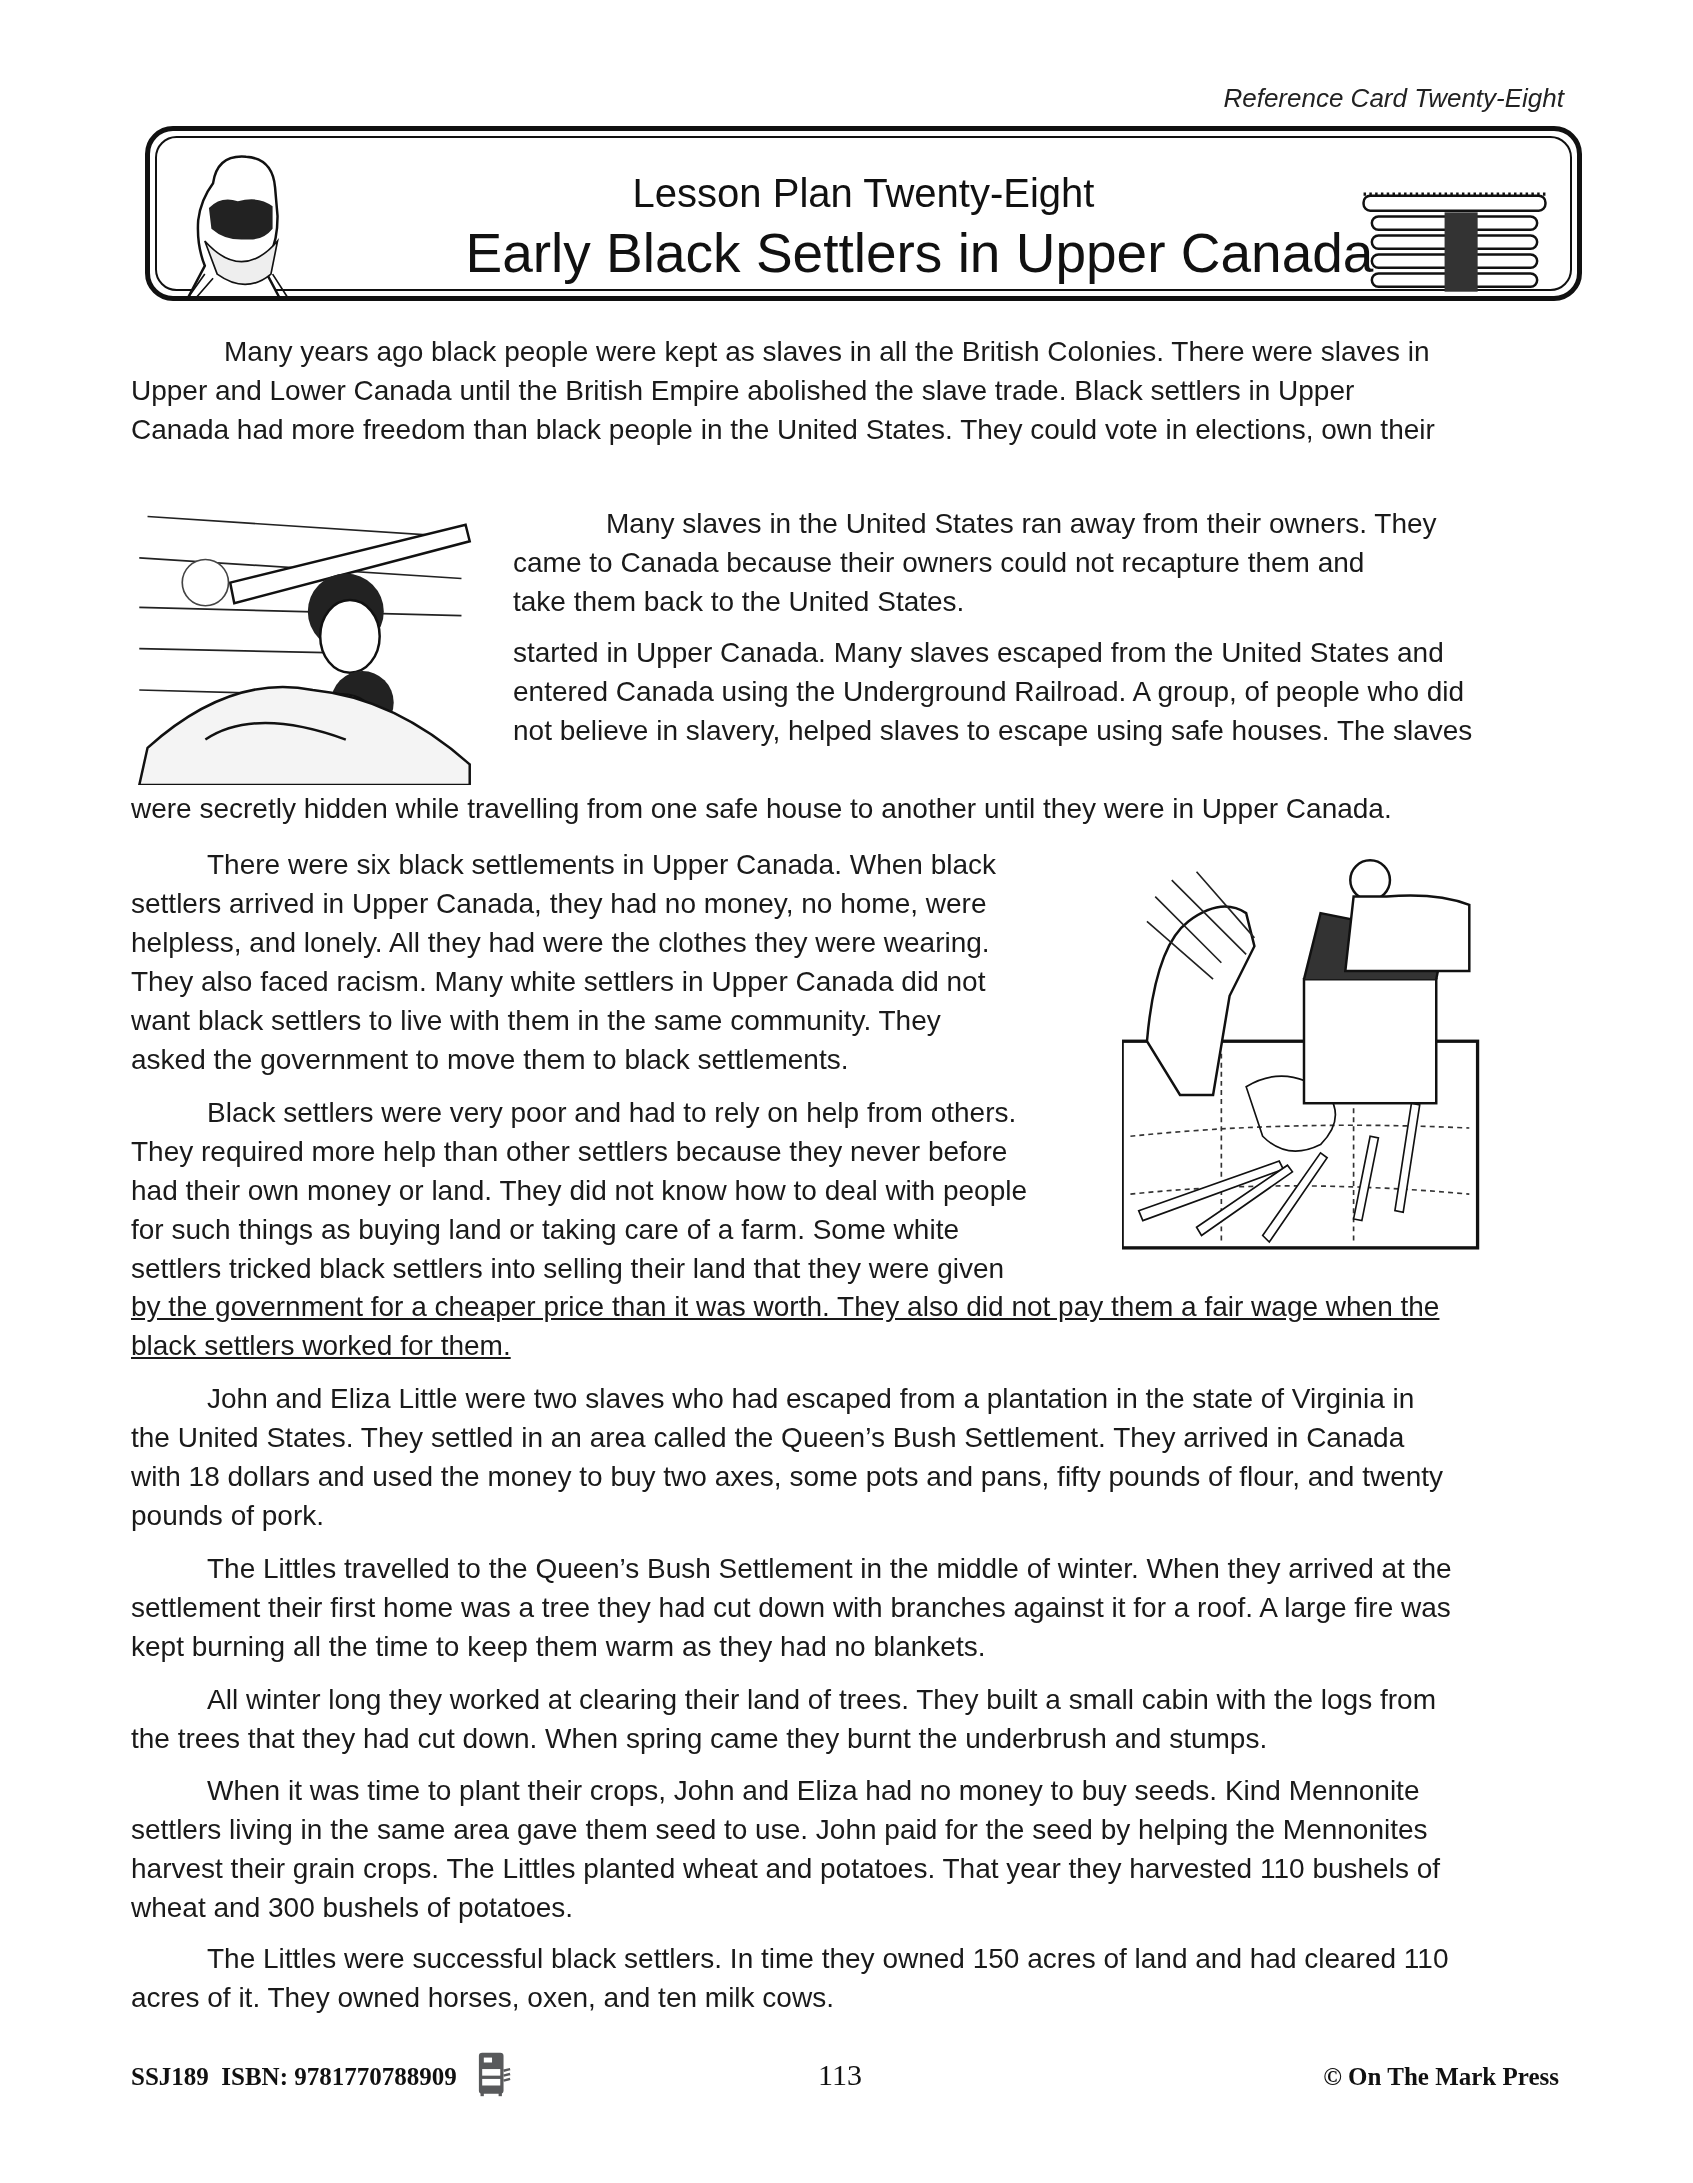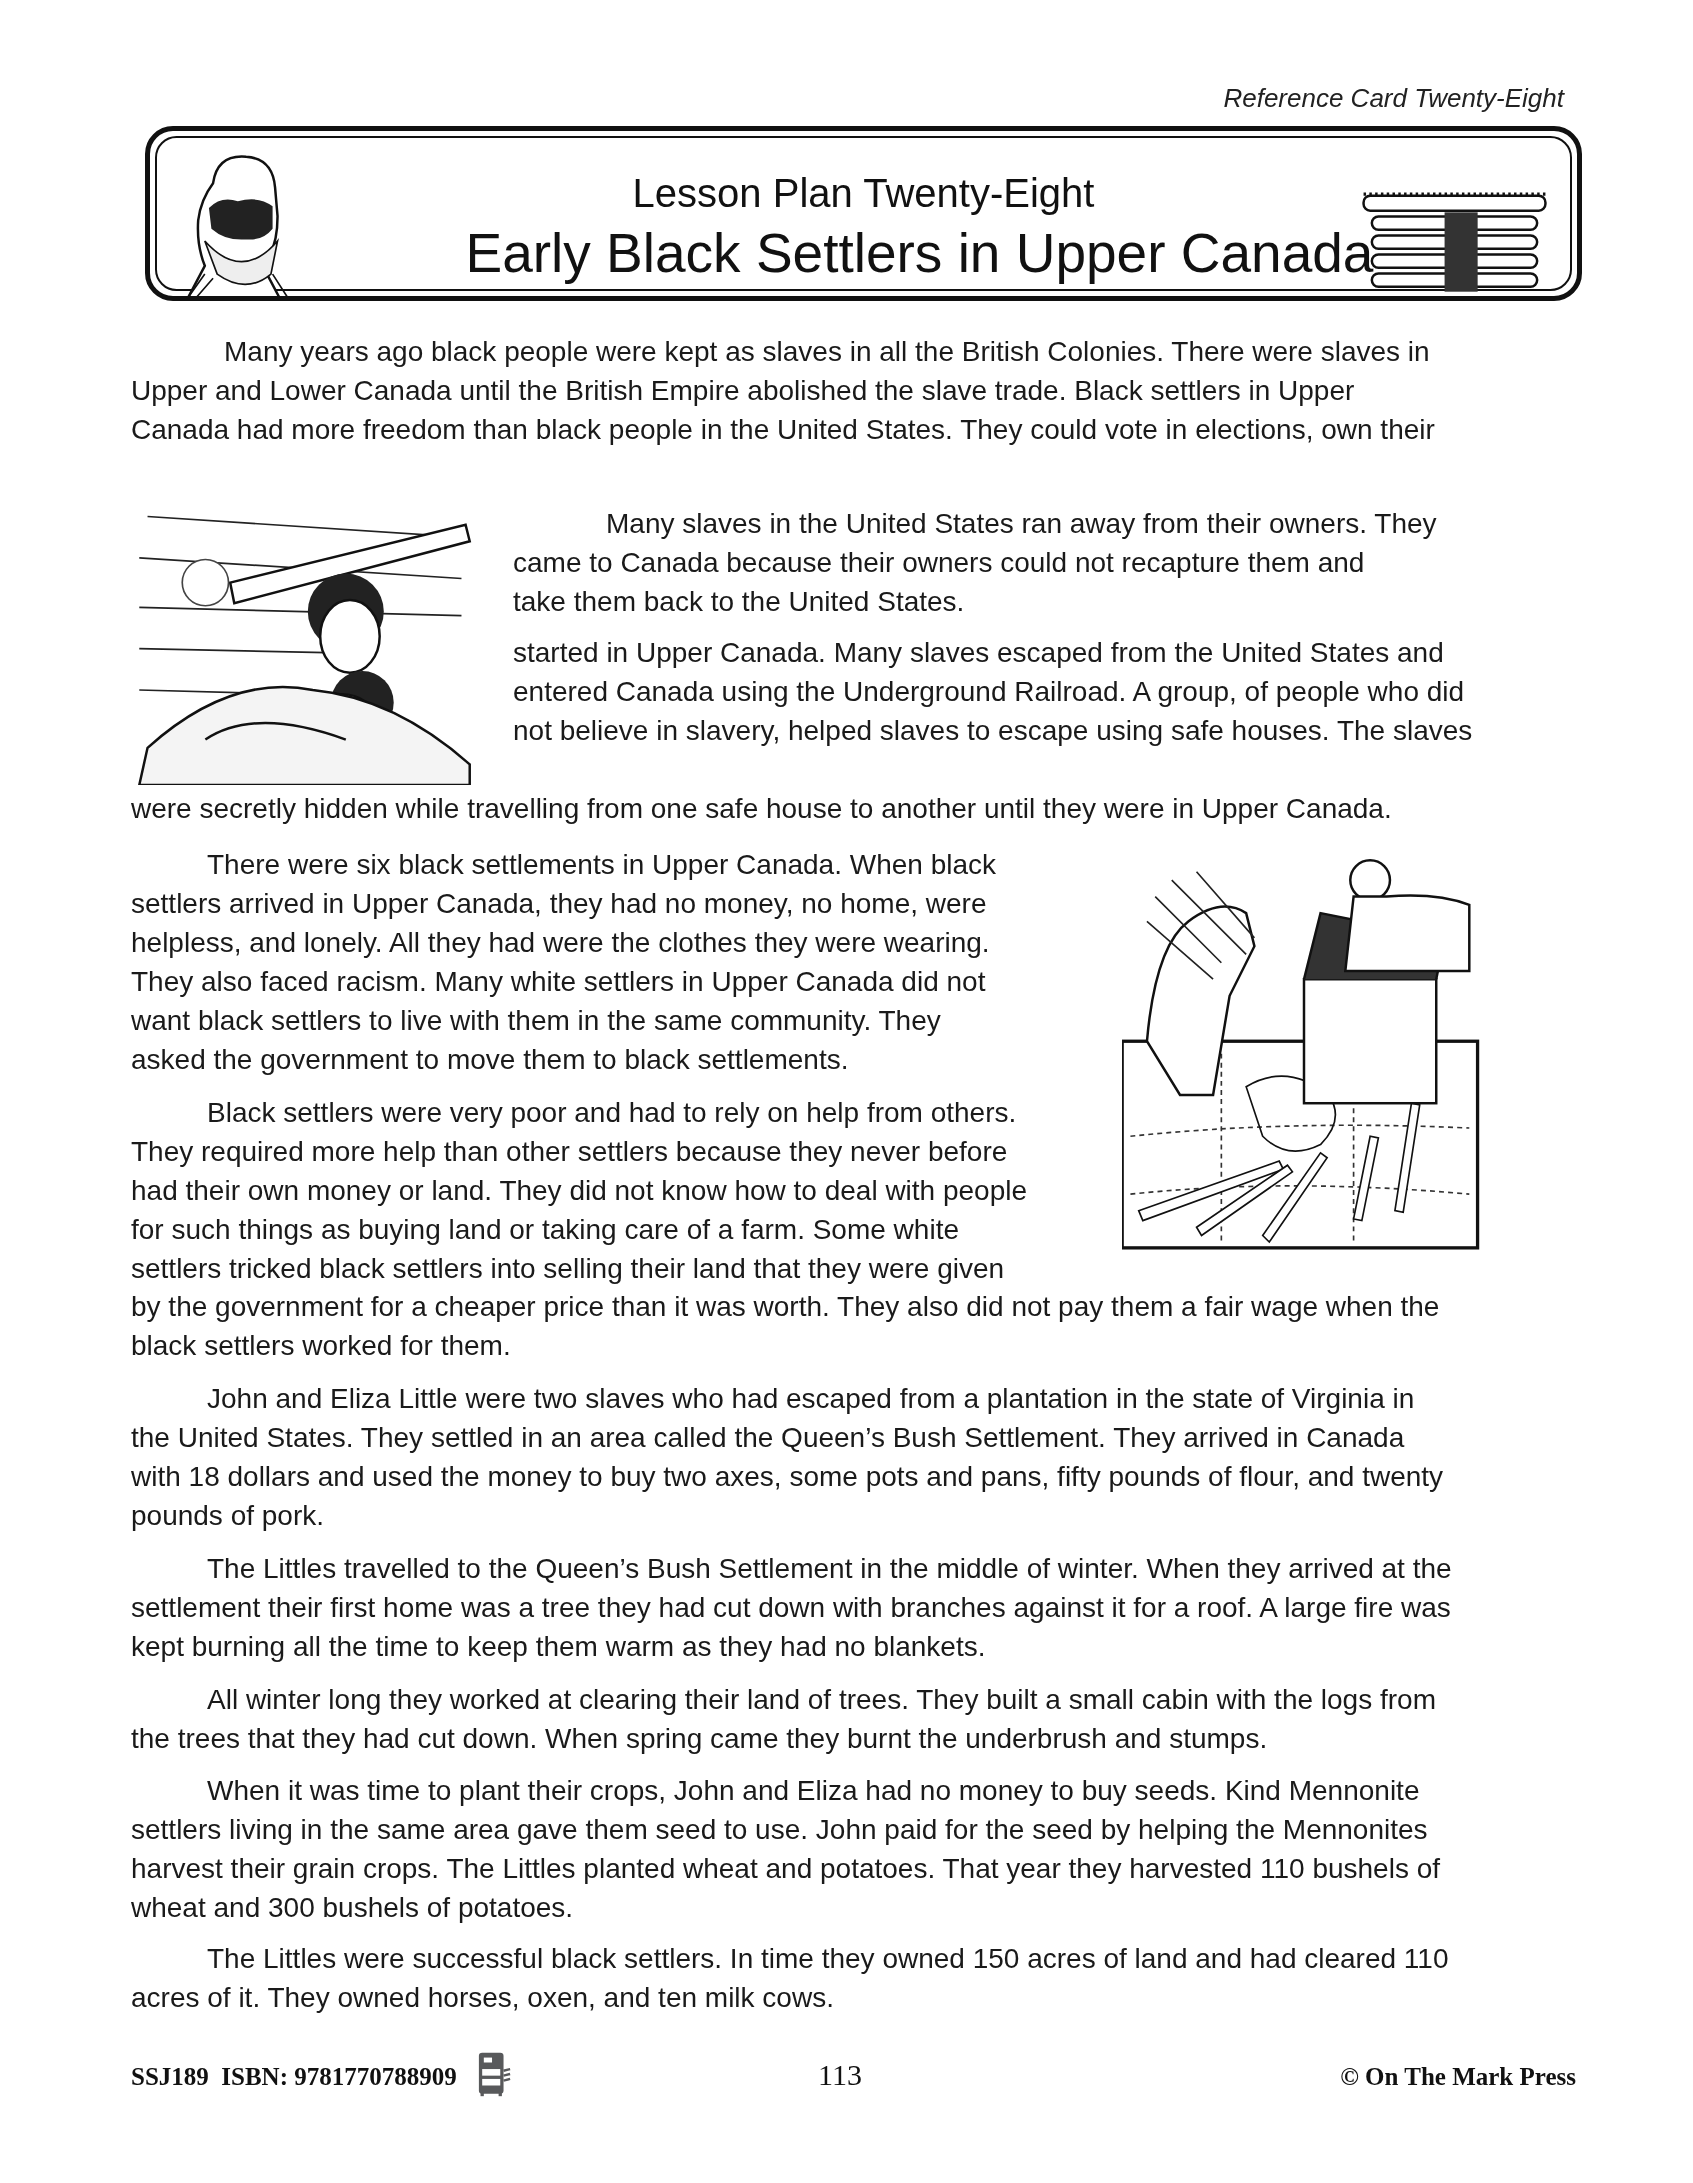--- a/index.html
+++ b/index.html
@@ -95,21 +95,21 @@
     <div>asked the government to move them to black settlements.</div>
   </div>
 
   <div class="para" style="left:131px;top:1093px;width:984px;">
     <div><span class="indent"></span><span>Black settlers were very poor and had to rely on help from others.</span></div>
     <div>They required more help than other settlers because they never before</div>
     <div>had their own money or land. They did not know how to deal with people</div>
     <div>for such things as buying land or taking care of a farm. Some white</div>
     <div>settlers tricked black settlers into selling their land that they were given</div>
   </div>
-  <div class="para" style="left:131px;top:1287px;width:1455px;">
+  <div class="para" style="left:131px;top:1287px;width:1455px;text-decoration:underline;">
     <div>by the government for a cheaper price than it was worth. They also did not pay them a fair wage when the</div>
     <div>black settlers worked for them.</div>
   </div>
 
   <div class="para" style="left:131px;top:1379px;width:1455px;">
     <div><span class="indent"></span><span>John and Eliza Little were two slaves who had escaped from a plantation in the state of Virginia in</span></div>
     <div>the United States. They settled in an area called the Queen’s Bush Settlement. They arrived in Canada</div>
     <div>with 18 dollars and used the money to buy two axes, some pots and pans, fifty pounds of flour, and twenty</div>
     <div>pounds of pork.</div>
   </div>
@@ -188,14 +188,14 @@
 <svg class="copier" viewBox="0 0 42 56">
   <rect x="2" y="2" width="30" height="50" rx="4" fill="#58595b"></rect>
   <rect x="8" y="8" width="10" height="6" fill="#fff"></rect>
   <rect x="6" y="22" width="22" height="8" fill="#fff"></rect>
   <rect x="6" y="34" width="22" height="8" fill="#fff"></rect>
   <path d="M32 24 L40 22 M32 30 L40 28 M32 36 L40 34" stroke="#58595b" stroke-width="3"></path>
   <rect x="4" y="50" width="4" height="5" fill="#58595b"></rect>
     <rect x="26" y="50" width="4" height="5" fill="#58595b"></rect>
 </svg>
 <div class="page-num">113</div>
-<div class="footer" style="right:117px;">© On The Mark Press</div>
+<div class="footer" style="right:134px;">© On The Mark Press</div>
 
 
 </body></html>

